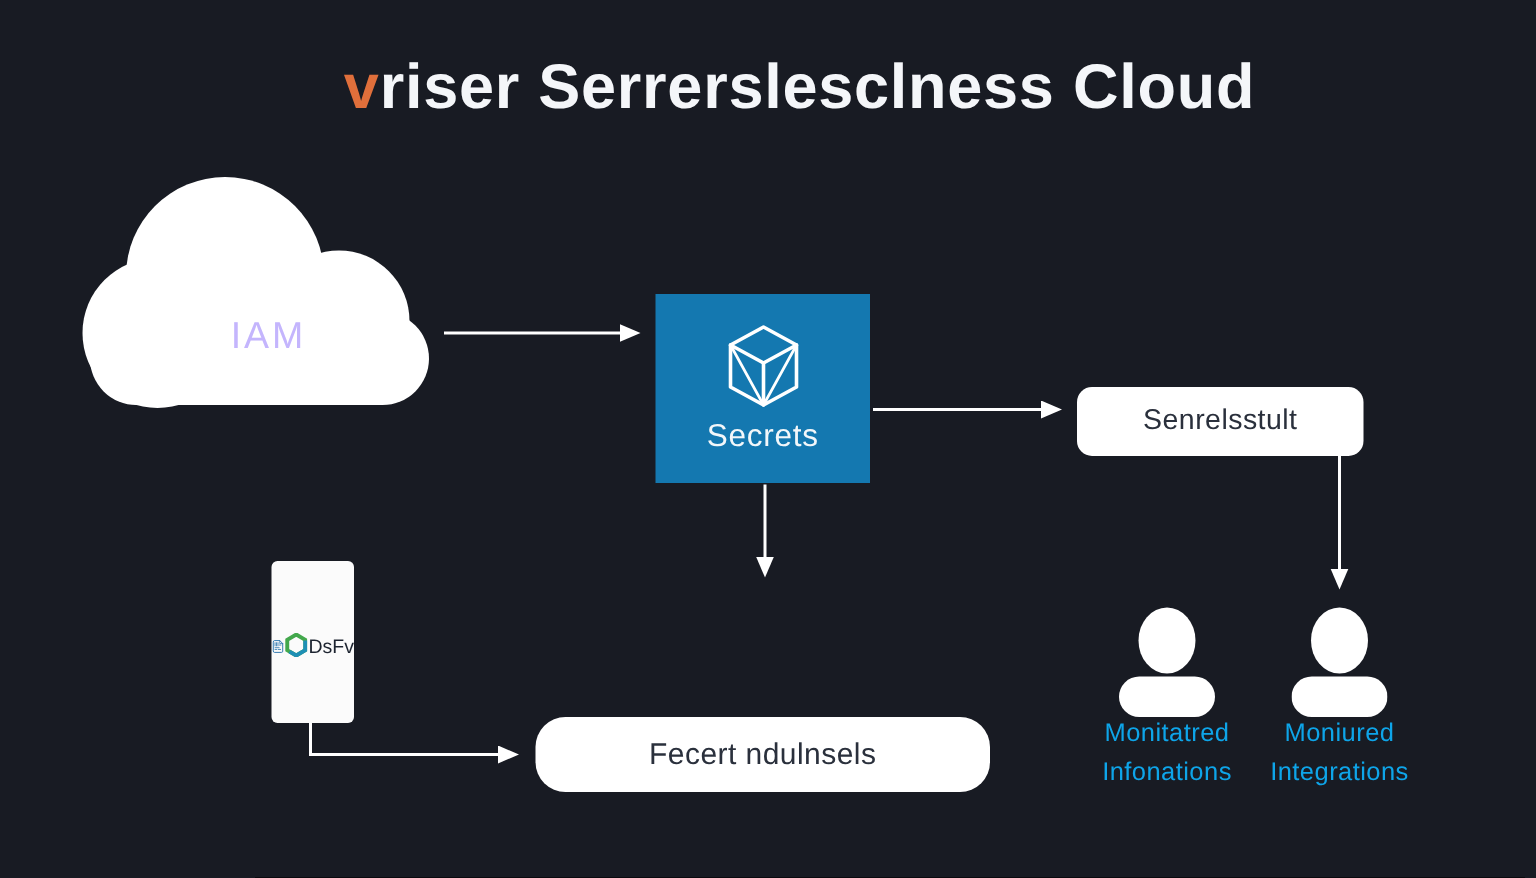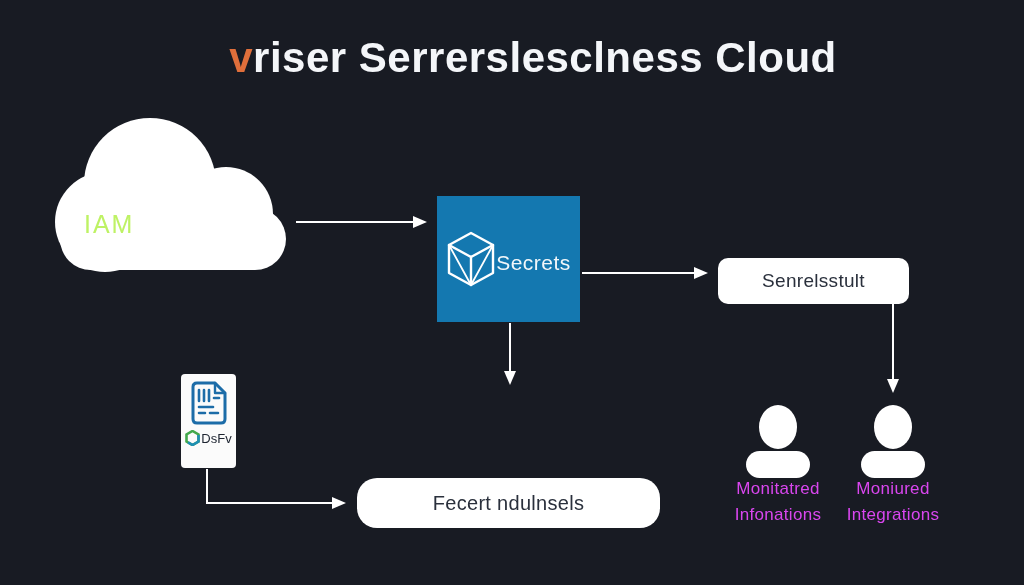--- a/index.html
+++ b/index.html
@@ -18,52 +18,53 @@
     color:#f4f6f9;
     padding-left:21px;
   }
   .title .accent{color:var(--accent,#e06f3b);}
   
   #connectors{position:absolute;inset:0;pointer-events:none;}
   
   .cloud-wrap{position:absolute;left:50px;top:116px;width:246px;height:156px;}
   .cloud-label{
     position:absolute;left:84px;top:210px;width:190px;
-    font-size:25px;letter-spacing:2px;font-weight:500;color:#bef264;
+    text-align:center;
+    font-size:25px;letter-spacing:2px;font-weight:500;color:#c4b5fd;
   }
   
   .secrets-box{
     position:absolute;left:437px;top:196px;width:143px;height:126px;
     background:var(--secrets-blue,#1478b0);
-    display:flex;flex-direction:row;align-items:center;justify-content:center;
+    display:flex;flex-direction:column;align-items:center;justify-content:center;
   }
   .secrets-box .label{color:#f2f7fa;font-size:21px;margin-top:7px;letter-spacing:.5px;}
   
   .white-box{
     position:absolute;background:#ffffff;border-radius:10px;
     display:flex;align-items:center;justify-content:center;
     color:#2a303c;font-size:19px;letter-spacing:.3px;
   }
   .result-box{left:718px;top:258px;width:191px;height:46px;}
   .bottom-box{left:357px;top:478px;width:303px;height:50px;border-radius:20px;font-size:20px;}
   
   .doc-card{
-    position:absolute;left:181px;top:374px;width:55px;height:94px;
+    position:absolute;left:181px;top:374px;width:55px;height:108px;
     background:#fbfbfb;border-radius:4px;
-    display:flex;flex-direction:column;align-items:center;
+    display:flex;flex-direction:row;align-items:center;
   }
   .doc-card .logo-row{display:flex;align-items:center;margin-top:4px;}
   .doc-card .logo-text{font-size:13px;font-weight:500;color:#1d2430;margin-left:1px;}
   
   .person{position:absolute;width:64px;height:74px;}
   .person-1{left:746px;top:404px;}
   .person-2{left:861px;top:404px;}
   .person-label{
     position:absolute;top:476px;width:130px;
-    text-align:center;color:#d946ef;font-size:17px;line-height:26px;
+    text-align:center;color:#0ea5e9;font-size:17px;line-height:26px;
     letter-spacing:.3px;
   }
   .person-label-1{left:713px;}
   .person-label-2{left:828px;}
 </style>
 </head>
 <body>
 
 <div id="canvas">
 

